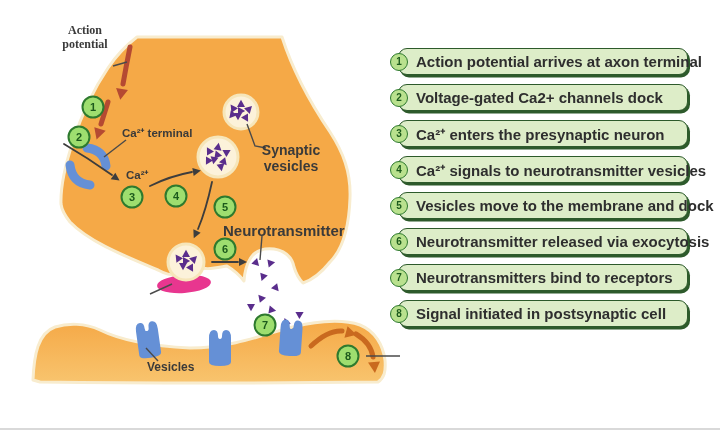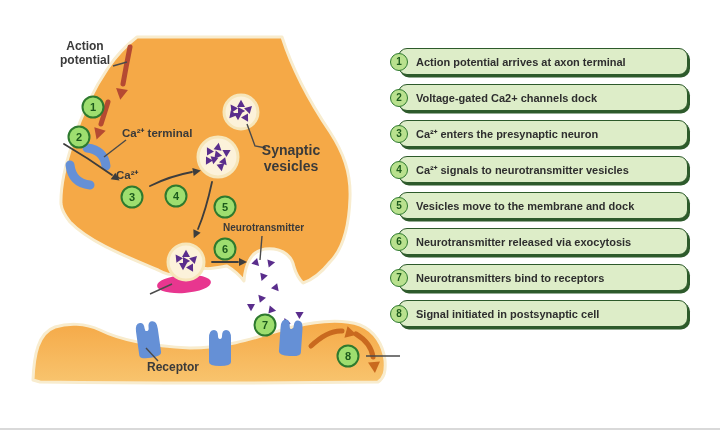--- a/index.html
+++ b/index.html
@@ -17,21 +17,21 @@
   
   #steps { position:absolute; left:390px; top:48px; width:300px; }
   .step-row { position:relative; height:27px; margin-bottom:9px; }
   .step-box {
     position:absolute; left:8px; right:2px; top:0; bottom:0;
     background:var(--box-green,#DDEDC8);
     border:1.5px solid var(--box-border-green,#2D5A2B);
     border-radius:9px;
     box-shadow:2px 2.5px 0 var(--box-border-green,#2D5A2B);
     display:flex; align-items:center; padding-left:17px;
-    font-size:11px; font-weight:700; color:#2E2E2E; white-space:nowrap;text-align:right;
+    font-size:15px; font-weight:700; color:#2E2E2E; white-space:nowrap;text-align:right;
   }
   .step-num {
     position:absolute; left:0; top:50%; transform:translateY(-50%);
     width:16px; height:16px; border-radius:50%;
     background:var(--circle-green,#B9E18E);
     border:1.5px solid var(--marker-border,#2D6A2D);
     color:#1C5A1C; font-size:10px; font-weight:700;
     display:flex; align-items:center; justify-content:center; z-index:2;
   }
   #bottom-border {
@@ -215,26 +215,26 @@
         <circle cx="265" cy="325" r="10.5" style="fill:var(--marker-green);stroke:var(--marker-border)" stroke-width="2"></circle>
         <text x="265" y="329" fill="#1C5A1C">7</text>
       </g>
       <g>
         <circle cx="348" cy="356" r="10.5" style="fill:var(--marker-green);stroke:var(--marker-border)" stroke-width="2"></circle>
         <text x="348" y="360" fill="#1C5A1C">8</text>
       </g>
     </g>
   </svg>
 
-  <div class="lbl wrap" style="left:48px;top:40px;width:74px;">Action potential</div>
+  <div class="lbl wrap" style="left:48px;top:24px;width:74px;font-family:Liberation Serif, serif;">Action potential</div>
   <div class="lbl" style="left:122px;top:127px;font-size:11.5px;">Ca²⁺ terminal</div>
-  <div class="lbl" style="left:116px;top:169px;font-size:11.5px;">Ca²⁺</div>
+  <div class="lbl" style="left:126px;top:169px;font-size:11.5px;">Ca²⁺</div>
   <div class="lbl wrap" style="left:258px;top:142px;width:66px;font-size:14px;">Synaptic vesicles</div>
-  <div class="lbl" style="left:223px;top:222px;font-size:10px;">Neurotransmitter</div>
-  <div class="lbl" style="left:147px;top:361px;">Receptor</div>
+  <div class="lbl" style="left:223px;top:222px;font-size:15px;">Neurotransmitter</div>
+  <div class="lbl" style="left:147px;top:361px;">Vesicles</div>
 
   <div id="steps">
     <div class="step-row">
       <span class="step-num">1</span>
       <div class="step-box">Action potential arrives at axon terminal</div>
     </div>
     <div class="step-row">
       <span class="step-num">2</span>
       <div class="step-box">Voltage-gated Ca2+ channels dock</div>
     </div>

